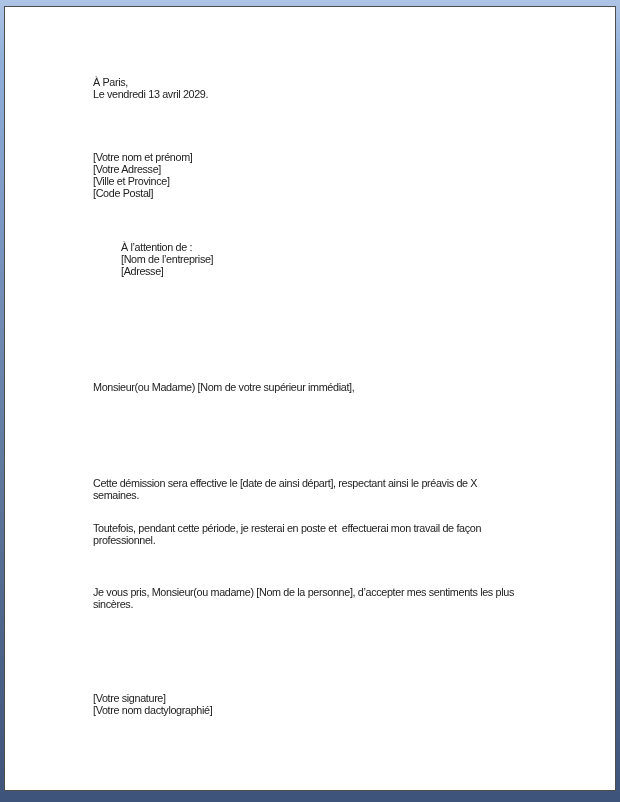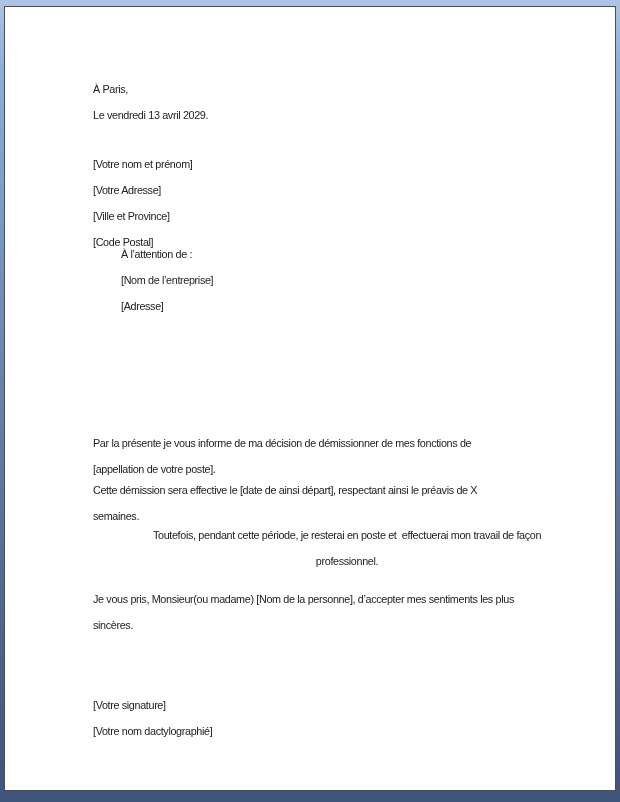--- a/index.html
+++ b/index.html
@@ -36,31 +36,31 @@
     border: 1px solid var(--page-border, #4d4d4d);
   }
   
   .para {
     position: absolute;
     left: 88px;
     right: 14px;
     color: var(--text, #222222);
     font-size: 10.8px;
     letter-spacing: -0.35px;
-    line-height: 26px;
+    line-height: 12px;
     white-space: pre-wrap; 
   }
   .p-dateline   { top: 69px;  }
   .p-sender     { top: 144px; }
   .p-recipient  { top: 234px; margin-left: 28px; }
   .p-subject    { top: 328px; }
   .p-salutation { top: 374px; }
   .p-body1      { top: 423px; }
   .p-body2      { top: 470px; }
-  .p-body3      { top: 515px; text-align: center; }
+  .p-body3      { top: 515px; }
   .p-closing    { top: 579px; }
   .p-signature  { top: 685px; }
 </style>
 </head>
 <body>
 
 <div class="canvas"></div>
 
 <div class="page">
 
@@ -70,23 +70,22 @@
   <div class="para p-sender">[Votre nom et prénom]
 [Votre Adresse]
 [Ville et Province]
 [Code Postal]</div>
 
   <div class="para p-recipient">À l’attention de :
 [Nom de l’entreprise]
 [Adresse]</div>
 
 
+  <div class="para p-salutation">Monsieur(ou Madame) [Nom de votre supérieur immédiat],</div>
 
-  <div class="para p-body1">Par la présente je vous informe de ma décision de démissionner de mes fonctions de
-[appellation de votre poste].</div>
 
   <div class="para p-body2">Cette démission sera effective le [date de ainsi départ], respectant ainsi le préavis de X
 semaines.</div>
 
   <div class="para p-body3">Toutefois, pendant cette période, je resterai en poste et  effectuerai mon travail de façon
 professionnel.</div>
 
   <div class="para p-signature">[Votre signature]
 [Votre nom dactylographié]</div>
 

